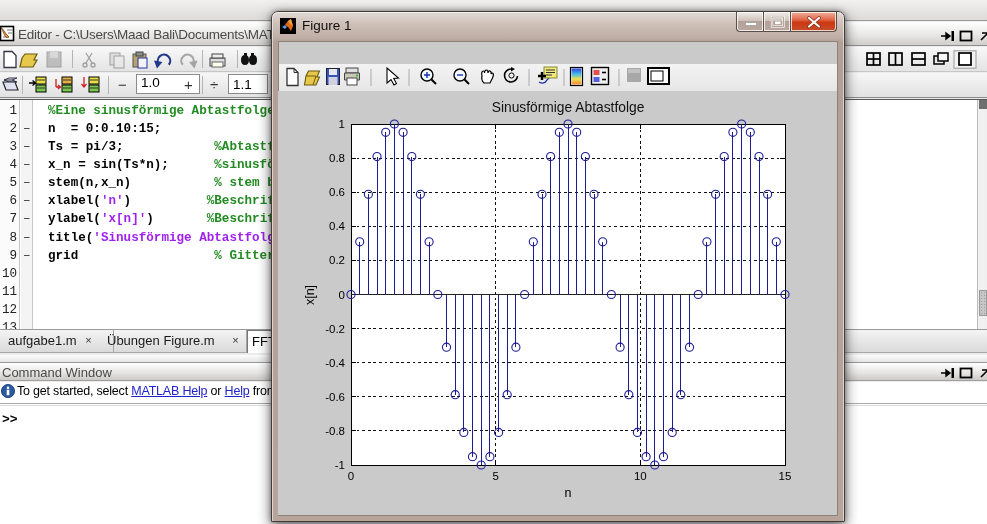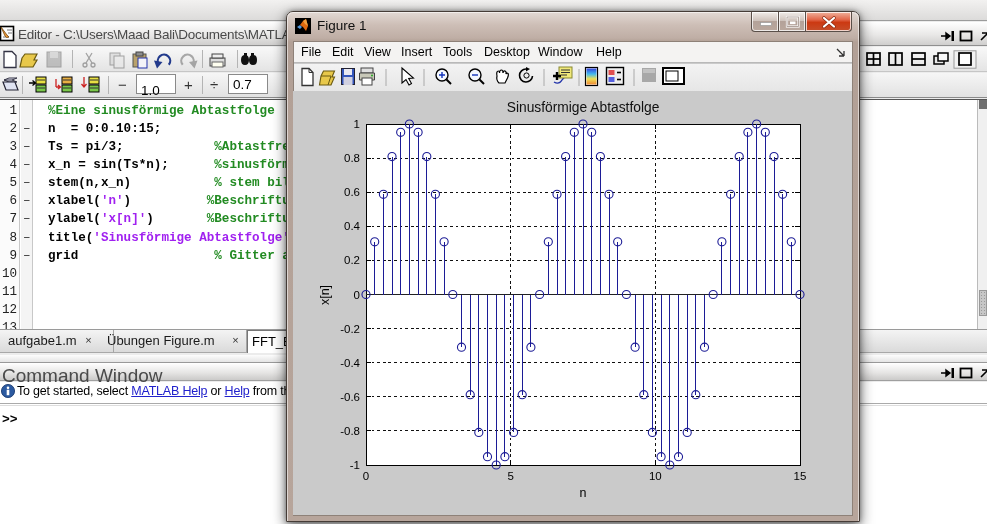--- a/index.html
+++ b/index.html
@@ -24,29 +24,29 @@
 #vsb .thumb{position:absolute;left:1px;top:190px;width:8px;height:26px;background:#c7c7c7;border:1px solid #999;background-image:radial-gradient(#9a9a9a 24%,transparent 25%);background-size:3px 3px}
 
 #tabs{position:absolute;left:0;top:329px;width:987px;height:24px;background:linear-gradient(#f4f4f4,#dadada);border-top:1px solid #9a9a9a;border-bottom:1px solid #a8a8a8}
 .tab{position:absolute;top:0;height:23px;border-right:1px solid #a5a5a5;font-size:13px;color:#1a1a1a}
 .tab .t{position:absolute;left:8px;top:3px}
 .tab .x{position:absolute;top:4px;width:13px;height:13px;font-size:11px;color:#333;text-align:center;line-height:13px}
 #tabsel{position:absolute;left:247px;top:0;height:23px;width:90px;background:#fff;border:1px solid #777;border-bottom:none;font-size:13px}
 
 #split{position:absolute;left:0;top:355px;width:987px;height:7px;background:linear-gradient(#fdfdfd,#e4e4e4)}
 #cwtitle{position:absolute;left:0;top:362px;width:987px;height:19px;background:linear-gradient(#ffffff,#e7e6e5 55%,#cbcac9);border-top:1px solid #999;border-bottom:1px solid #9f9f9f;}
-#cwtitle .txt{position:absolute;left:2px;top:2px;font-size:19px;color:#4a4a4a}
+#cwtitle .txt{position:absolute;left:2px;top:2px;font-size:13px;color:#4a4a4a}
 #infobar{position:absolute;left:0;top:382px;width:987px;height:21px;background:#fff}
 #infobar .msg{position:absolute;left:17px;top:2px;font-size:12.5px;letter-spacing:-0.2px;color:#000}
 a.lk{color:#2121cc;text-decoration:underline}
 #groove{position:absolute;left:0;top:403px;width:987px;height:3px;background:#fff;border-top:1px solid #aaa;border-bottom:1px solid #ddd}
 #cwbody{position:absolute;left:0;top:406px;width:987px;height:118px;background:#fff}
 #cwbody .pr{position:absolute;left:2px;top:6px;font-family:"Liberation Mono",monospace;font-size:13px;font-weight:bold;color:#000}
 
-#fig{position:absolute;left:286px;top:11px;width:574px;height:511px;border-radius:7px 7px 0 0;
+#fig{position:absolute;left:271px;top:11px;width:574px;height:511px;border-radius:7px 7px 0 0;
   background:linear-gradient(#e2d9d4,#cdbeb6 13px,#bfaea5 26px,#b2a096 30px,#b7a59b);
   border:1px solid #453c37;
   box-shadow:0 4px 14px rgba(0,0,0,.6),0 0 5px rgba(0,0,0,.35)}
 #fig .inhl{position:absolute;left:0;top:0;right:0;bottom:0;border-radius:6px 6px 0 0;border:1px solid rgba(255,255,255,.55);border-bottom:none;pointer-events:none}
 #figtitle{position:absolute;left:10px;top:6px;font-size:13.5px;color:#101010}
 #figclient{position:absolute;left:6px;top:29px;width:560px;height:475px;background:#cacaca;border:1px solid #8e8178}
 #figmenu{position:absolute;left:0;top:0;width:558px;height:21px;background:#f4f3f2;border-bottom:1px solid #b9b9b9}
 #figmenu span{position:absolute;top:3px;font-size:12.5px;color:#000}
 #figtb{position:absolute;left:0;top:22px;width:558px;height:28px;background:linear-gradient(#f3f3f3,#e6e6e6);border-bottom:1px solid #9c9c9c}
 #figcanvas{position:absolute;left:-1px;top:49px;width:559px;height:424px;background:#cacaca}
@@ -172,25 +172,25 @@
             <path d="M3 2 v10 m-2.5 -3 l2.5 3 2.5 -3" stroke="#cc2222" fill="none" stroke-width="1.3"></path>
             <rect x="8" y="2" width="10" height="7" fill="#e8e044" stroke="#000"></rect>
             <rect x="8" y="10" width="10" height="7" fill="#7ac74a" stroke="#000"></rect>
             <line x1="9" y1="5" x2="17" y2="5" stroke="#333"></line>
             <line x1="9" y1="13" x2="17" y2="13" stroke="#333"></line>
           </g>
       </g>
     </svg>
     <div class="vsep" style="left:108px"></div>
     <span class="abs" style="left:118px;top:3px;font-size:15px;color:#333">−</span>
-    <span class="abs" style="left:136px;top:1px;width:40px;height:20px;background:#fff;border:1px solid #8a8a8a;font-size:13.5px;padding:8px 0 0 4px">1.0</span>
+    <span class="abs" style="left:136px;top:1px;width:64px;height:20px;background:#fff;border:1px solid #8a8a8a;font-size:13.5px;padding:0 0 0 4px">1.0</span>
     <span class="abs" style="left:184px;top:3px;font-size:15px;color:#333">+</span>
     <div class="vsep" style="left:202px"></div>
     <span class="abs" style="left:210px;top:3px;font-size:15px;color:#333">÷</span>
-    <span class="abs" style="left:228px;top:1px;width:40px;height:20px;background:#fff;border:1px solid #8a8a8a;font-size:13.5px;padding:2px 0 0 4px">0.7</span>
+    <span class="abs" style="left:228px;top:1px;width:40px;height:20px;background:#fff;border:1px solid #8a8a8a;font-size:13.5px;padding:2px 0 0 4px">1.1</span>
   </div>
   <div id="code">
     <div id="gutter"></div>
       <div id="dashcol"></div>
     <div id="vsb">
         <div class="top"></div>
         <div class="thumb"></div>
       </div>
 
     <span class="ln" style="top:3.5px">1</span>
@@ -282,33 +282,20 @@
     <div class="wb wcl"><svg width="46" height="20" viewBox="0 0 46 20">
           <g stroke="#8a2a10" stroke-width="3.6" stroke-linecap="round">
             <path d="M18 6 L28 14.5 M28 6 L18 14.5"></path>
           </g>
           <g stroke="#fff" stroke-width="2.2" stroke-linecap="round">
             <path d="M18 6 L28 14.5 M28 6 L18 14.5"></path>
           </g>
         </svg></div>
   </div>
   <div id="figclient">
-    <div id="figmenu">
-      <span style="left:7px">File</span>
-        <span style="left:38px">Edit</span>
-        <span style="left:70px">View</span>
-        <span style="left:107px">Insert</span>
-        <span style="left:149px">Tools</span>
-        <span style="left:190px">Desktop</span>
-        <span style="left:244px">Window</span>
-        <span style="left:302px">Help</span>
-      <svg class="abs" style="right:6px;top:6px" width="10" height="10" viewBox="0 0 10 10">
-          <path d="M1 1 L8 8 M8 8 v-5 M8 8 h-5" stroke="#333" stroke-width="1.3" fill="none"></path>
-        </svg>
-    </div>
     <div id="figtb">
       <svg class="abs" style="left:0;top:0" width="558" height="27" viewBox="0 0 558 27">
 <g transform="translate(7,4)">
             <path d="M1 0.5 h7 l4 4 v13 h-11 Z" fill="#fff" stroke="#333" stroke-width="1.3"></path>
             <path d="M8 0.5 v4 h4" fill="none" stroke="#333"></path>
           </g>
 <g transform="translate(26,4)">
             <path d="M1 8 l2.5 -5 h11 l-2.5 6 h2.5 l-3.5 8 h-11.5 Z" fill="#e8c84a" stroke="#6b5a10" stroke-width="1.1"></path>
             <path d="M1 8 h10 l-3 9" fill="none" stroke="#6b5a10"></path>
           </g>

